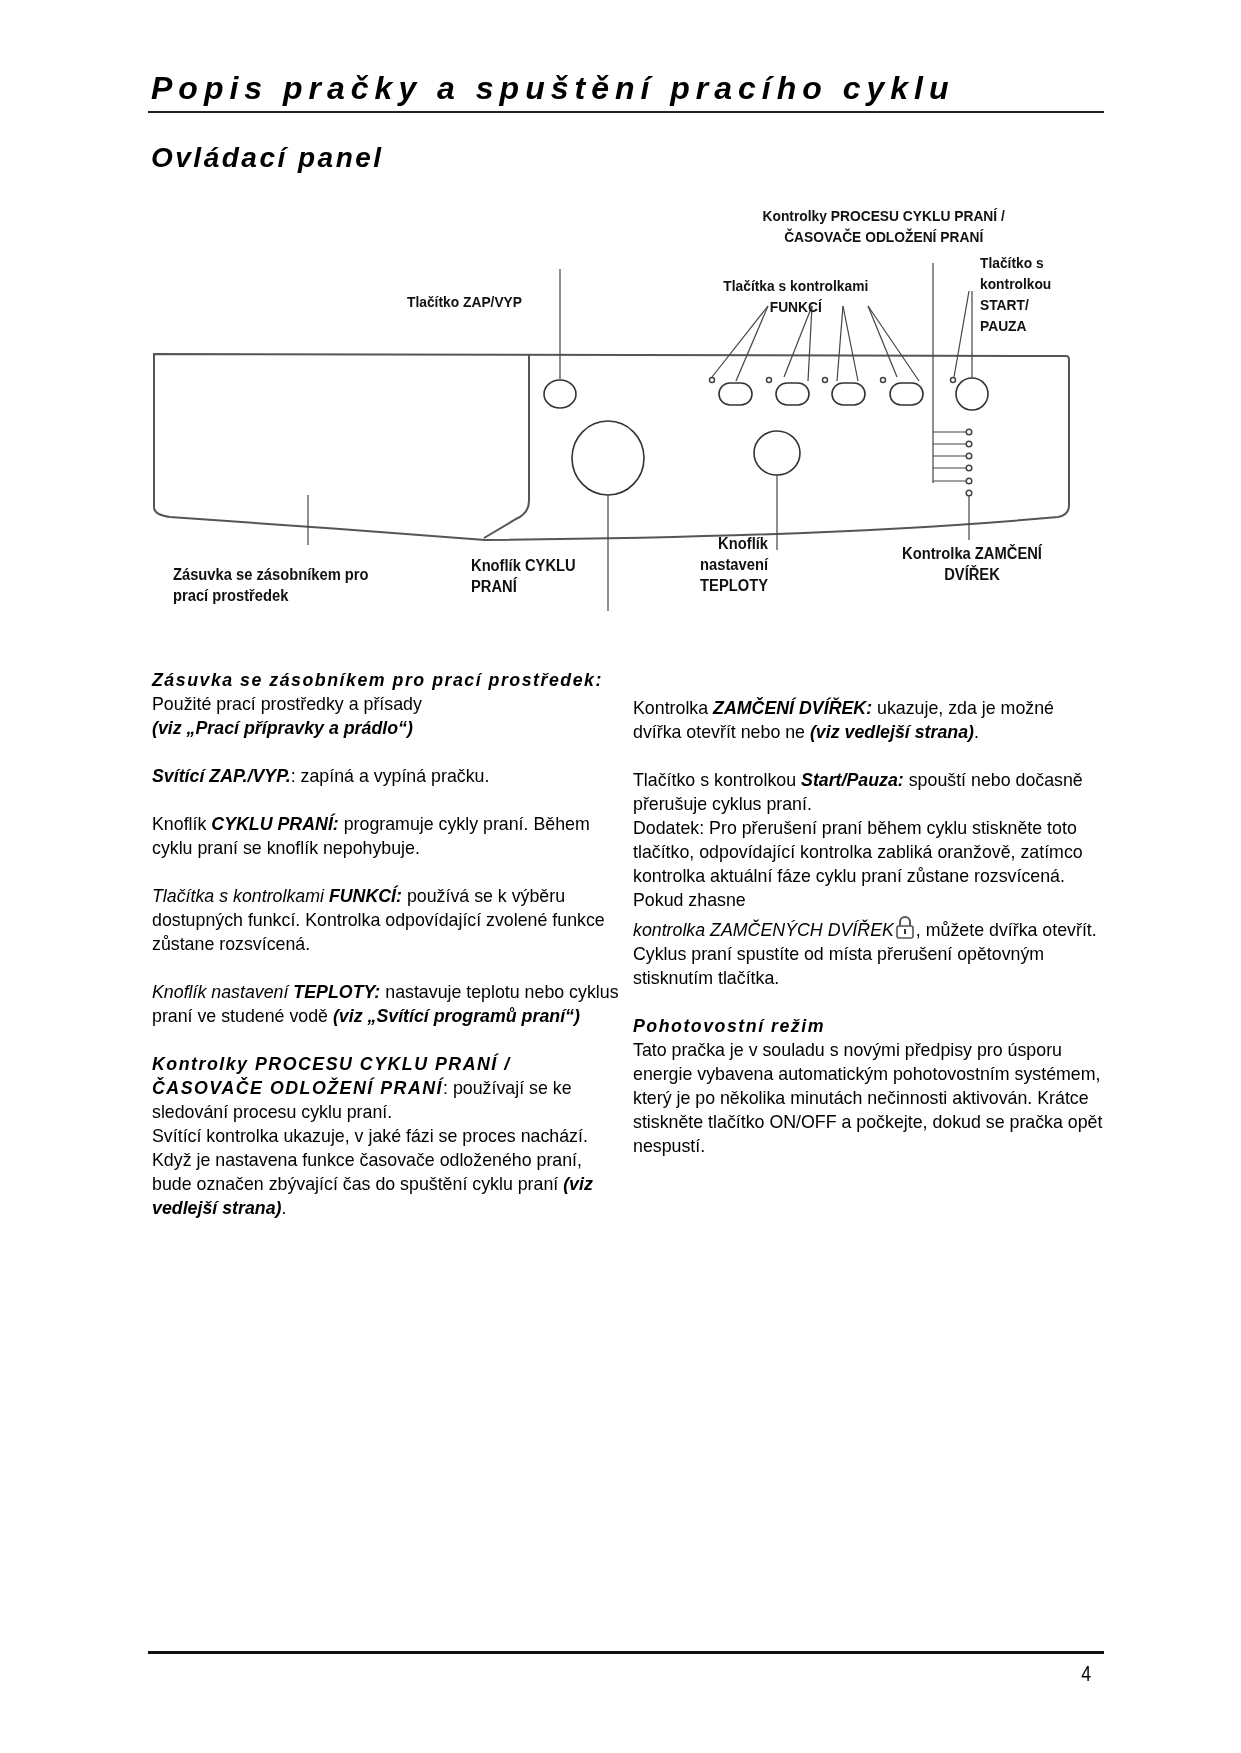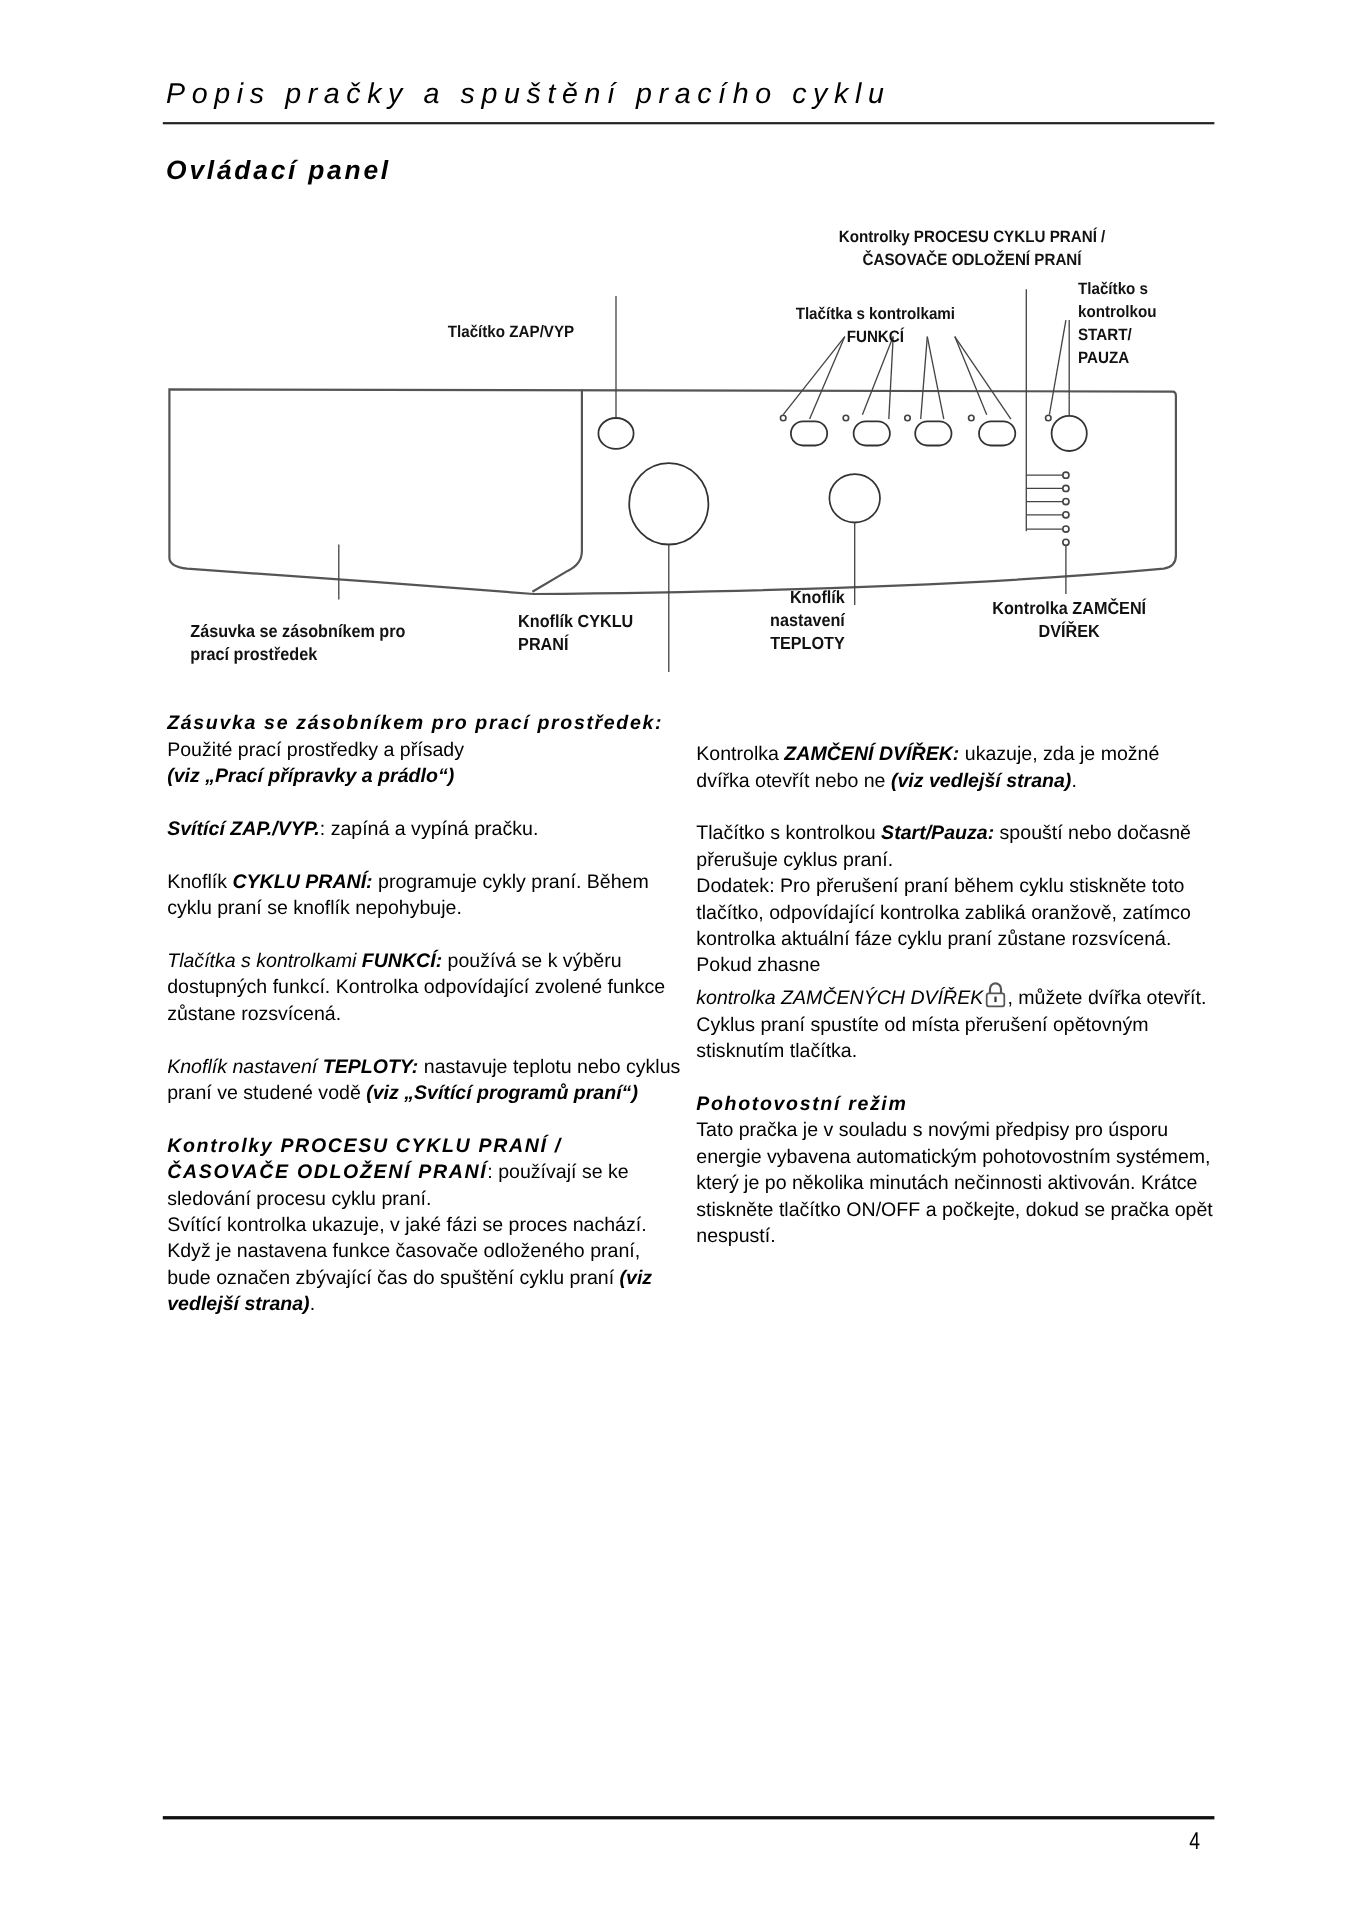--- a/index.html
+++ b/index.html
@@ -1,25 +1,25 @@
 <!DOCTYPE html>
 <html><head>
   <meta charset="utf-8">
   <style>
     html, body { margin: 0; padding: 0; background: #ffffff; }
     body { width: 1241px; height: 1753px; position: relative; overflow: hidden; color: #000; font-family: "Liberation Sans", sans-serif; }
-    .page-title { position: absolute; left: 151px; top: 70px; font-size: 26px; font-weight: normal; font-style: italic; letter-spacing: 6px; margin: 0; white-space: nowrap; }
+    .page-title { position: absolute; left: 151px; top: 70px; font-size: 32px; font-weight: bold; font-style: italic; letter-spacing: 6px; margin: 0; white-space: nowrap; }
     .title-rule { position: absolute; left: 148px; top: 111px; width: 956px; height: 2px; background: #222; }
-    .section-title { position: absolute; left: 151px; top: 142px; font-size: 24px; font-style: italic; letter-spacing: 2.5px; margin: 0; white-space: nowrap; }
+    .section-title { position: absolute; left: 151px; top: 142px; font-size: 28px; font-style: italic; letter-spacing: 2.5px; margin: 0; white-space: nowrap; }
     .diagram { position: absolute; left: 140px; top: 195px; width: 960px; height: 420px; }
     .diagram svg { position: absolute; left: 0; top: 0; }
     .lbl { position: absolute; font-family: "Liberation Sans", sans-serif; font-weight: bold; font-size: 15px; line-height: 21px; color: #111; white-space: nowrap; transform: scaleX(0.92); transform-origin: left top; }
     .lbl.center { text-align: center; transform-origin: center top; }
     .lbl.right { text-align: right; transform-origin: right top; }
-    .col { position: absolute; top: 645px; font-size: 17.8px; line-height: 24px; }
+    .col { position: absolute; top: 668px; font-size: 17.8px; line-height: 24px; }
     .col.left { left: 152px; width: 470px; }
     .col.right { left: 633px; width: 470px; margin-top: 28px; }
     .col p { margin: 0 0 24px 0; }
     .col p.tight { margin: 0; }
     .bi { font-weight: bold; font-style: italic; }
     .it { font-style: italic; }
     .wide { letter-spacing: 1.5px; }
     .lock-icon { display: inline-block; width: 20px; height: 24px; vertical-align: -3px; margin: 0 1px; }
     .footer-rule { position: absolute; left: 148px; top: 1651px; width: 956px; height: 3px; background: #111; }
     .page-number { position: absolute; left: 1080px; top: 1661px; font-size: 22px; font-family: "Liberation Sans Narrow", "Liberation Sans", sans-serif; transform: scaleX(0.8); }

